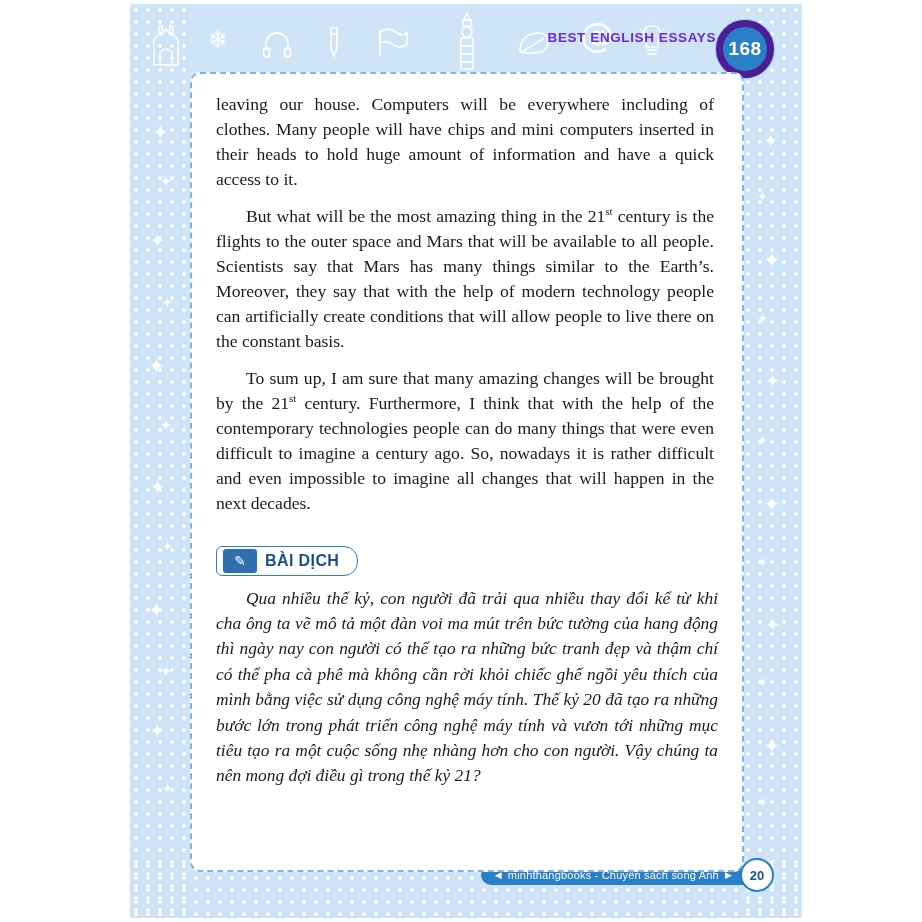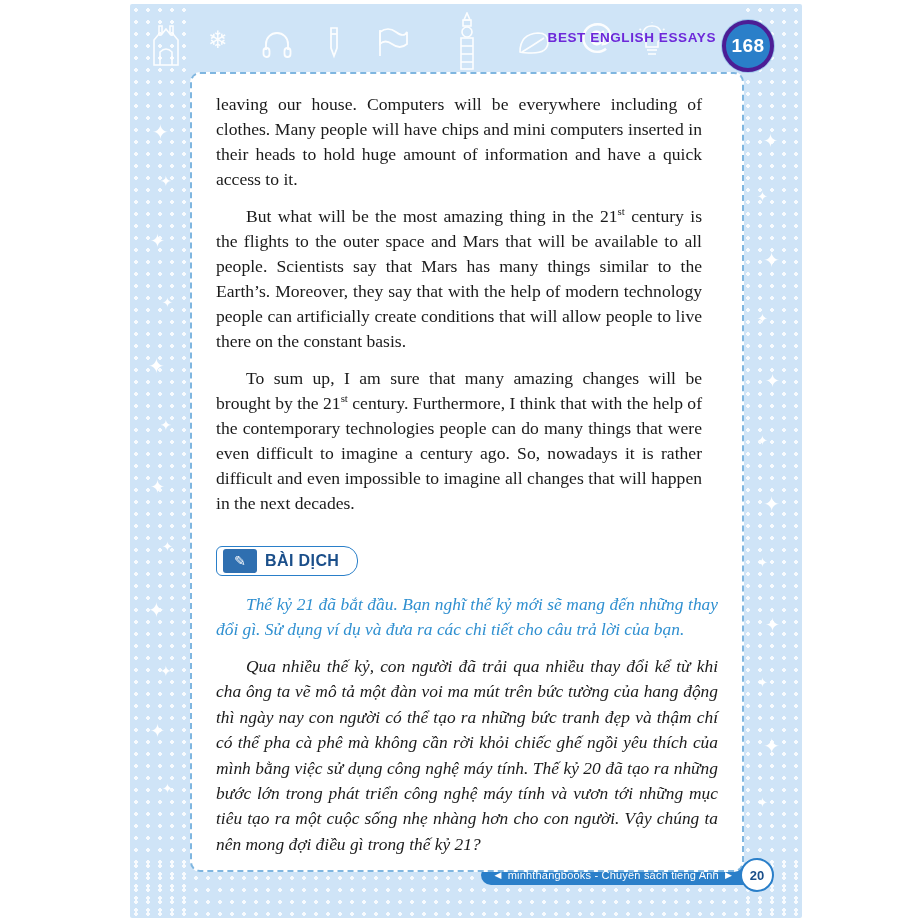--- a/index.html
+++ b/index.html
@@ -86,21 +86,21 @@
     white-space: nowrap;
   }
   .page-badge {
     position: absolute;
     right: 28px;
     top: 16px;
     width: 44px;
     height: 44px;
     border-radius: 50%;
     background: #2a7fc9;
-    border: 4px solid #4c1d95;
+    border: 7px solid #4c1d95;
     box-shadow: 0 0 0 1px #9dc7ea;
     color: #ffffff;
     font-family: "Liberation Sans", sans-serif;
     font-weight: bold;
     font-size: 19px;
     display: flex;
     align-items: center;
     justify-content: center;
     letter-spacing: 0.5px;
   }
@@ -137,21 +137,21 @@
     padding: 18px 24px 10px 24px;
     overflow: hidden;
   }
 
   .para {
     font-family: "Liberation Serif", serif;
     font-size: 17.6px;
     line-height: 1.42;
     color: #1a1a1a;
     text-align: justify;
-    margin: 0 16px 12px 0;
+    margin: 0 4px 12px 0;
     text-indent: 0;
   }
   .para.indent { text-indent: 30px; }
   sup { font-size: 0.62em; vertical-align: super; }
 
   
   .banner {
     margin: 18px 0 10px 0;
     position: relative;
     display: inline-block;
@@ -332,21 +332,21 @@
         <path d="M14 0.5 L14 -1 M3 8 L1.5 7 M25 8 L26.5 7"></path>
       </svg>
 
       <div class="header-title">BEST ENGLISH ESSAYS</div>
       <div class="page-badge">168</div>
     </div>
 
     <div class="footer">
       <div class="footer-pill">
         <span class="tri">◀</span>
-        <span>minhthangbooks - Chuyên sách tiếng Anh</span>
+        <span>minhthangbooks - Chuyên sách sống Anh</span>
         <span class="tri">▶</span>
       </div>
       <div class="footer-page">20</div>
     </div>
   </div>
 
   <div class="content-card">
 
     <p class="para">leaving our house. Computers will be everywhere including of clothes. Many people will have chips and mini computers inserted in their heads to hold huge amount of information and have a quick access to it.</p>
 
@@ -354,18 +354,17 @@
 
     <p class="para indent">To sum up, I am sure that many amazing changes will be brought by the 21<sup>st</sup> century. Furthermore, I think that with the help of the contemporary technologies people can do many things that were even difficult to imagine a century ago. So, nowadays it is rather difficult and even impossible to imagine all changes that will happen in the next decades.</p>
 
     <div class="banner">
       <div class="banner-box">
         <span class="banner-icon">✎</span>
         <span class="banner-label">BÀI DỊCH</span>
       </div>
     </div>
 
-    <p class="vn-prompt">Thế kỷ 21 đã bắt đầu. Bạn nghĩ thế kỷ mới sẽ mang đến những thay đổi gì. Sử dụng ví dụ và đưa ra các chi tiết cho câu trả lời của bạn.</p>
 
     <p class="vn-para">Qua nhiều thế kỷ, con người đã trải qua nhiều thay đổi kể từ khi cha ông ta vẽ mô tả một đàn voi ma mút trên bức tường của hang động thì ngày nay con người có thể tạo ra những bức tranh đẹp và thậm chí có thể pha cà phê mà không cần rời khỏi chiếc ghế ngồi yêu thích của mình bằng việc sử dụng công nghệ máy tính. Thế kỷ 20 đã tạo ra những bước lớn trong phát triển công nghệ máy tính và vươn tới những mục tiêu tạo ra một cuộc sống nhẹ nhàng hơn cho con người. Vậy chúng ta nên mong đợi điều gì trong thế kỷ 21?</p>
   </div>
 
 </div>
 
 </body></html>

